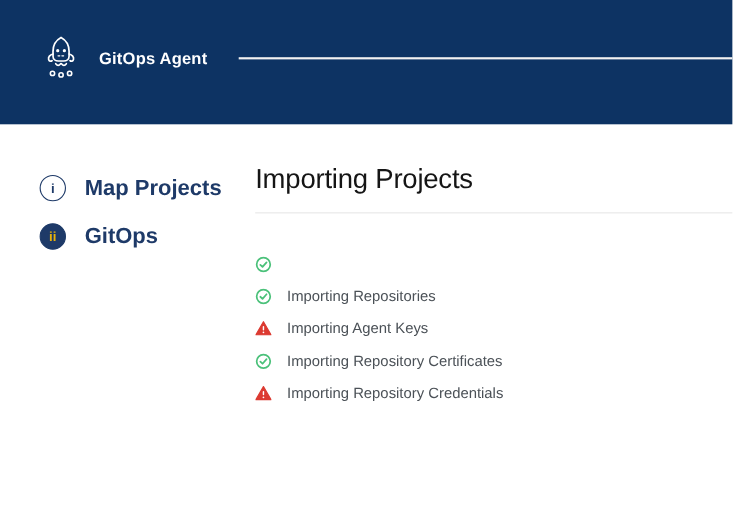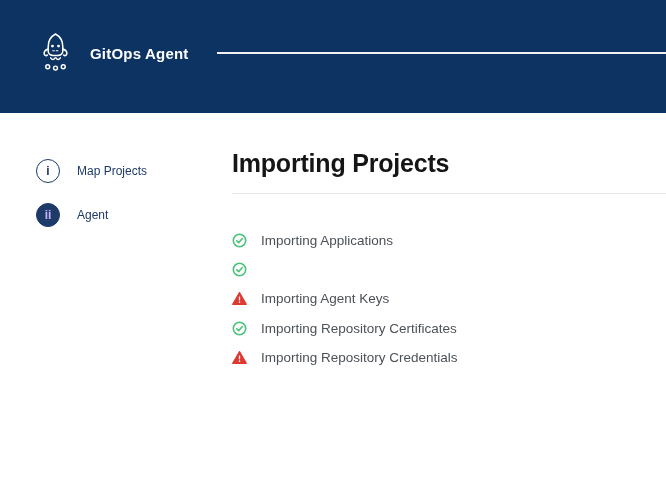--- a/index.html
+++ b/index.html
@@ -41,27 +41,27 @@
     display:flex;flex-direction:column;gap:20px;
   }
   .step{display:flex;align-items:center;gap:17px;cursor:pointer}
   .step-circle{
     width:24px;height:24px;border-radius:50%;
     border:1.5px solid var(--navy);
     display:flex;align-items:center;justify-content:center;
     color:var(--navy);font-size:12px;font-weight:700;line-height:1;
     background:transparent;
   }
-  .step.active .step-circle{background:var(--navy);color:#c4b5fd}
-  .step-label{color:var(--navy);font-size:12px;font-weight:400}
+  .step.active .step-circle{background:var(--navy);color:#eab308}
+  .step-label{color:var(--navy);font-size:20px;font-weight:700}
 
   
   h1.page-title{
     position:absolute;left:232px;top:147px;margin:0;
-    font-size:25px;font-weight:700;color:var(--title);
+    font-size:25px;font-weight:400;color:var(--title);
     letter-spacing:-0.2px;line-height:1.3;
   }
   .title-divider{
     position:absolute;left:232px;right:0;top:193px;height:1px;
     background:var(--divider);
   }
   #import-list{position:absolute;left:232px;top:226px}
   .import-row{display:flex;align-items:center;height:29.2px;gap:14px}
   .row-icon{display:flex;align-items:center;flex:0 0 auto}
   .row-icon.success{color:var(--success)}
@@ -104,47 +104,47 @@
     <span class="step-circle">
           <span class="numeral">i</span>
         </span>
     <span class="step-label">Map Projects</span>
   </div>
 
   <div class="step active">
     <span class="step-circle">
           <span class="numeral">ii</span>
         </span>
-    <span class="step-label">Agent</span>
+    <span class="step-label">GitOps</span>
   </div>
 </nav>
 
   <main>
     <h1 class="page-title">Importing Projects</h1>
     <div class="title-divider"></div>
     <div id="import-list">
   <div class="import-row">
     <span class="row-icon success">
       <svg width="15" height="15" viewBox="0 0 16 16">
         <circle cx="8" cy="8" r="6.6" fill="none" stroke="currentColor" stroke-width="1.7"></circle>
         <path d="M5 8.3 L7.1 10.3 L11 5.9" fill="none" stroke="currentColor" stroke-width="1.7" stroke-linecap="round" stroke-linejoin="round"></path>
       </svg>
     </span>
 
-    <span class="row-label">Importing Applications</span>
   </div>
 
   <div class="import-row">
     <span class="row-icon success">
       <svg width="15" height="15" viewBox="0 0 16 16">
         <circle cx="8" cy="8" r="6.6" fill="none" stroke="currentColor" stroke-width="1.7"></circle>
         <path d="M5 8.3 L7.1 10.3 L11 5.9" fill="none" stroke="currentColor" stroke-width="1.7" stroke-linecap="round" stroke-linejoin="round"></path>
       </svg>
     </span>
 
+    <span class="row-label">Importing Repositories</span>
   </div>
 
 
   <div class="import-row">
 
     <span class="row-icon danger">
       <svg width="15" height="15" viewBox="0 0 16 16">
         <path d="M8 1.6 L15.3 14.2 L0.7 14.2 Z" fill="currentColor" stroke="currentColor" stroke-width="1.2" stroke-linejoin="round"></path>
         <rect x="7.3" y="5.8" width="1.4" height="4.2" rx="0.7" fill="#fff"></rect>
         <circle cx="8" cy="11.9" r="0.85" fill="#fff"></circle>

